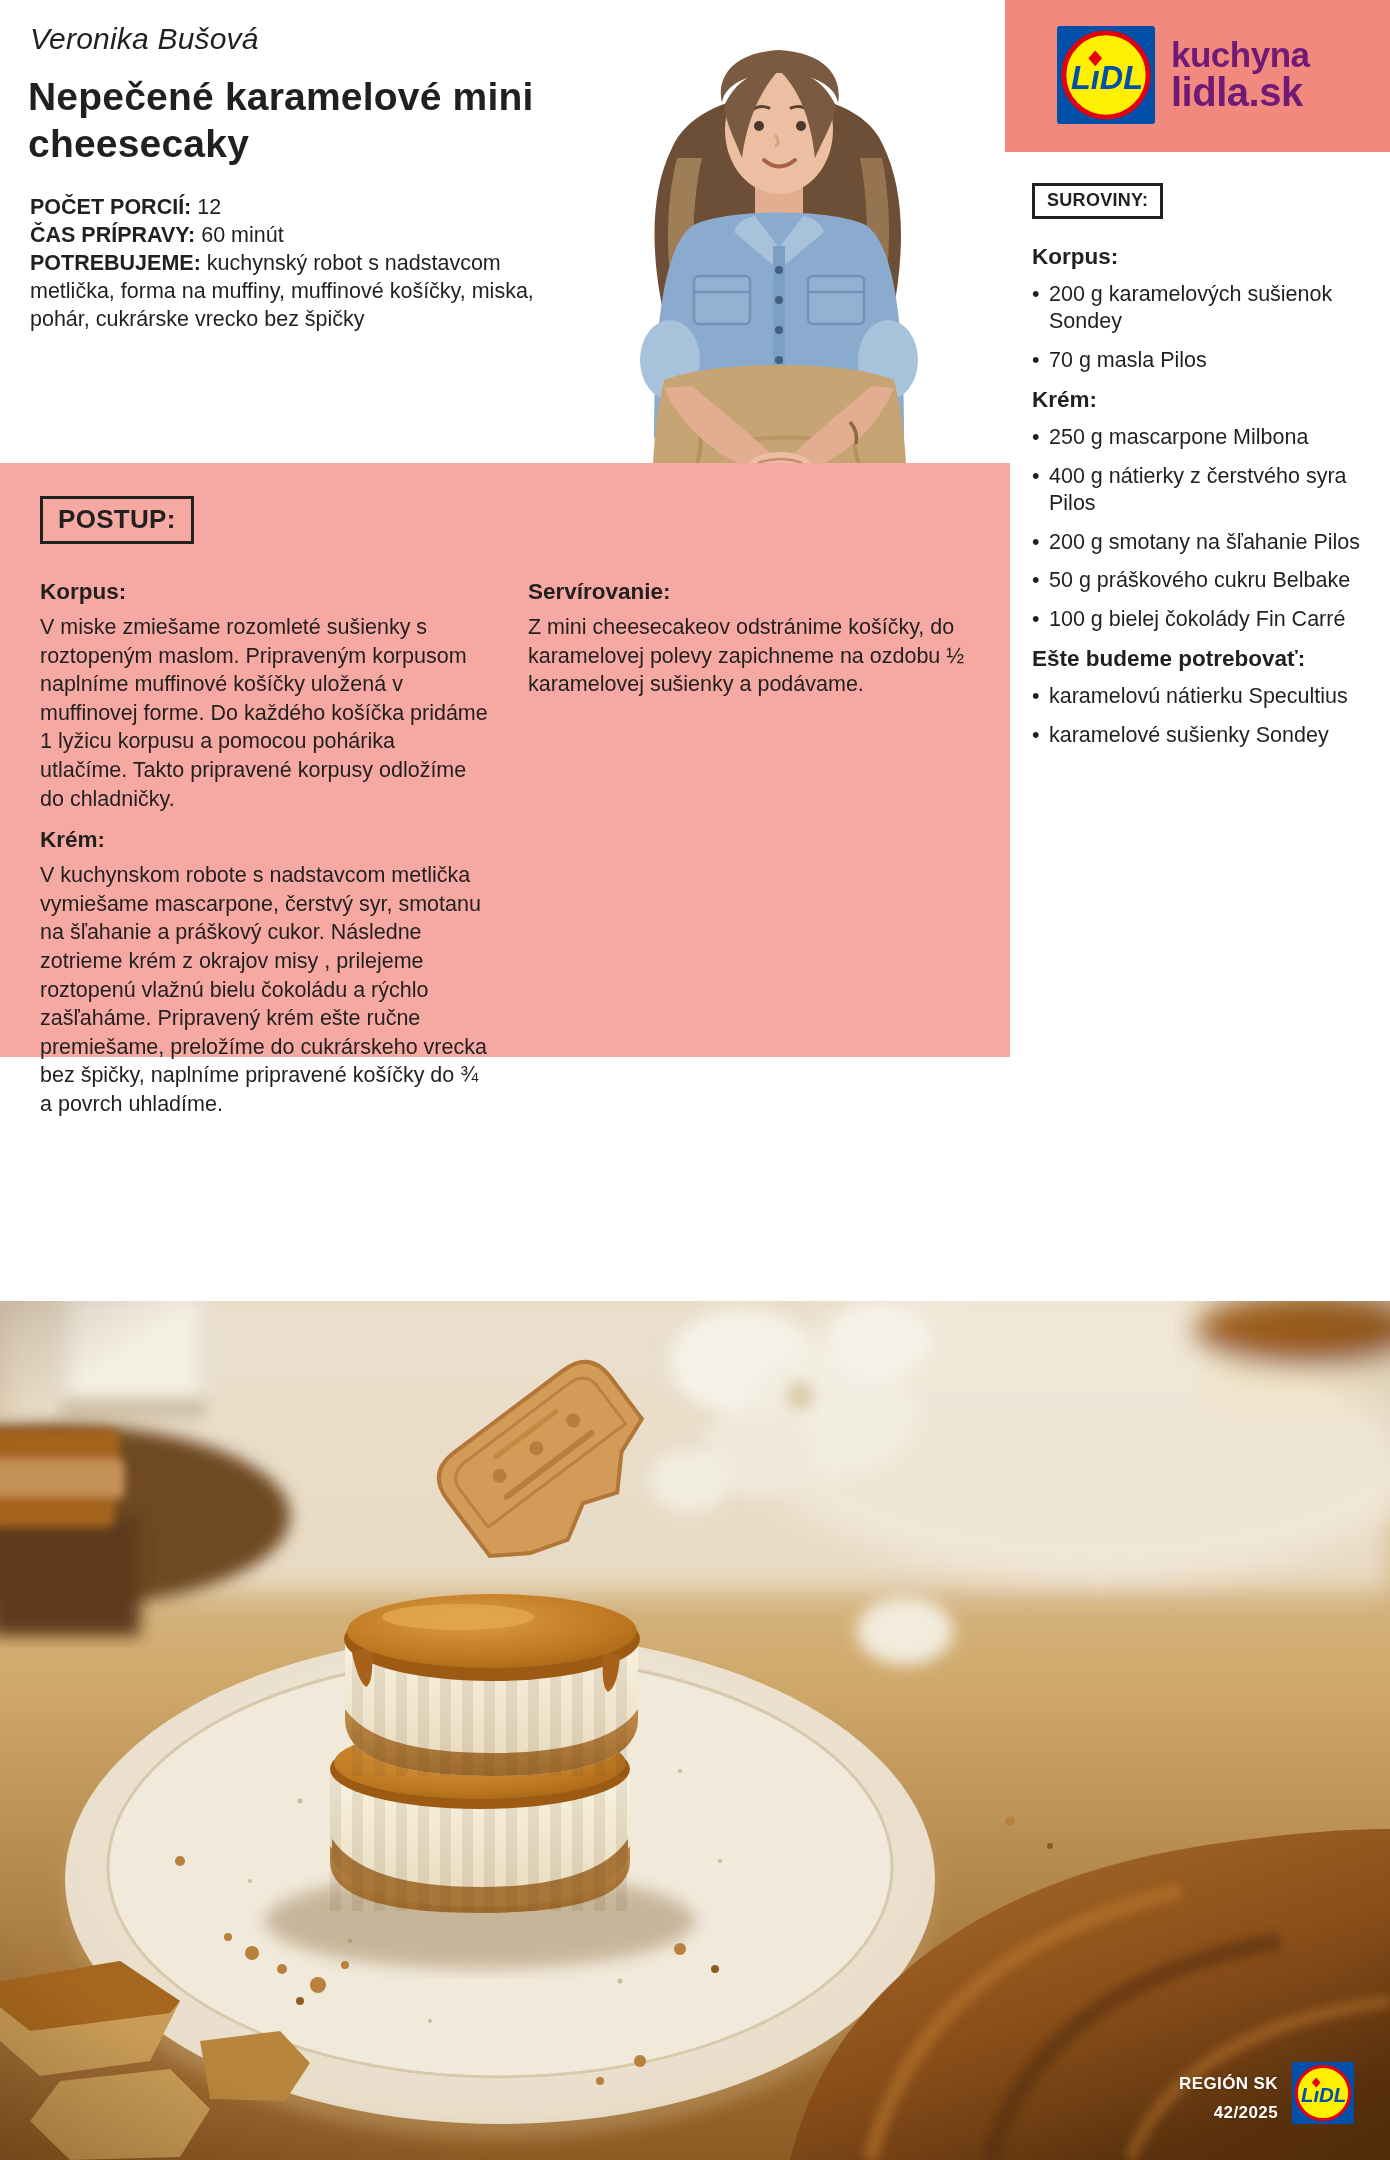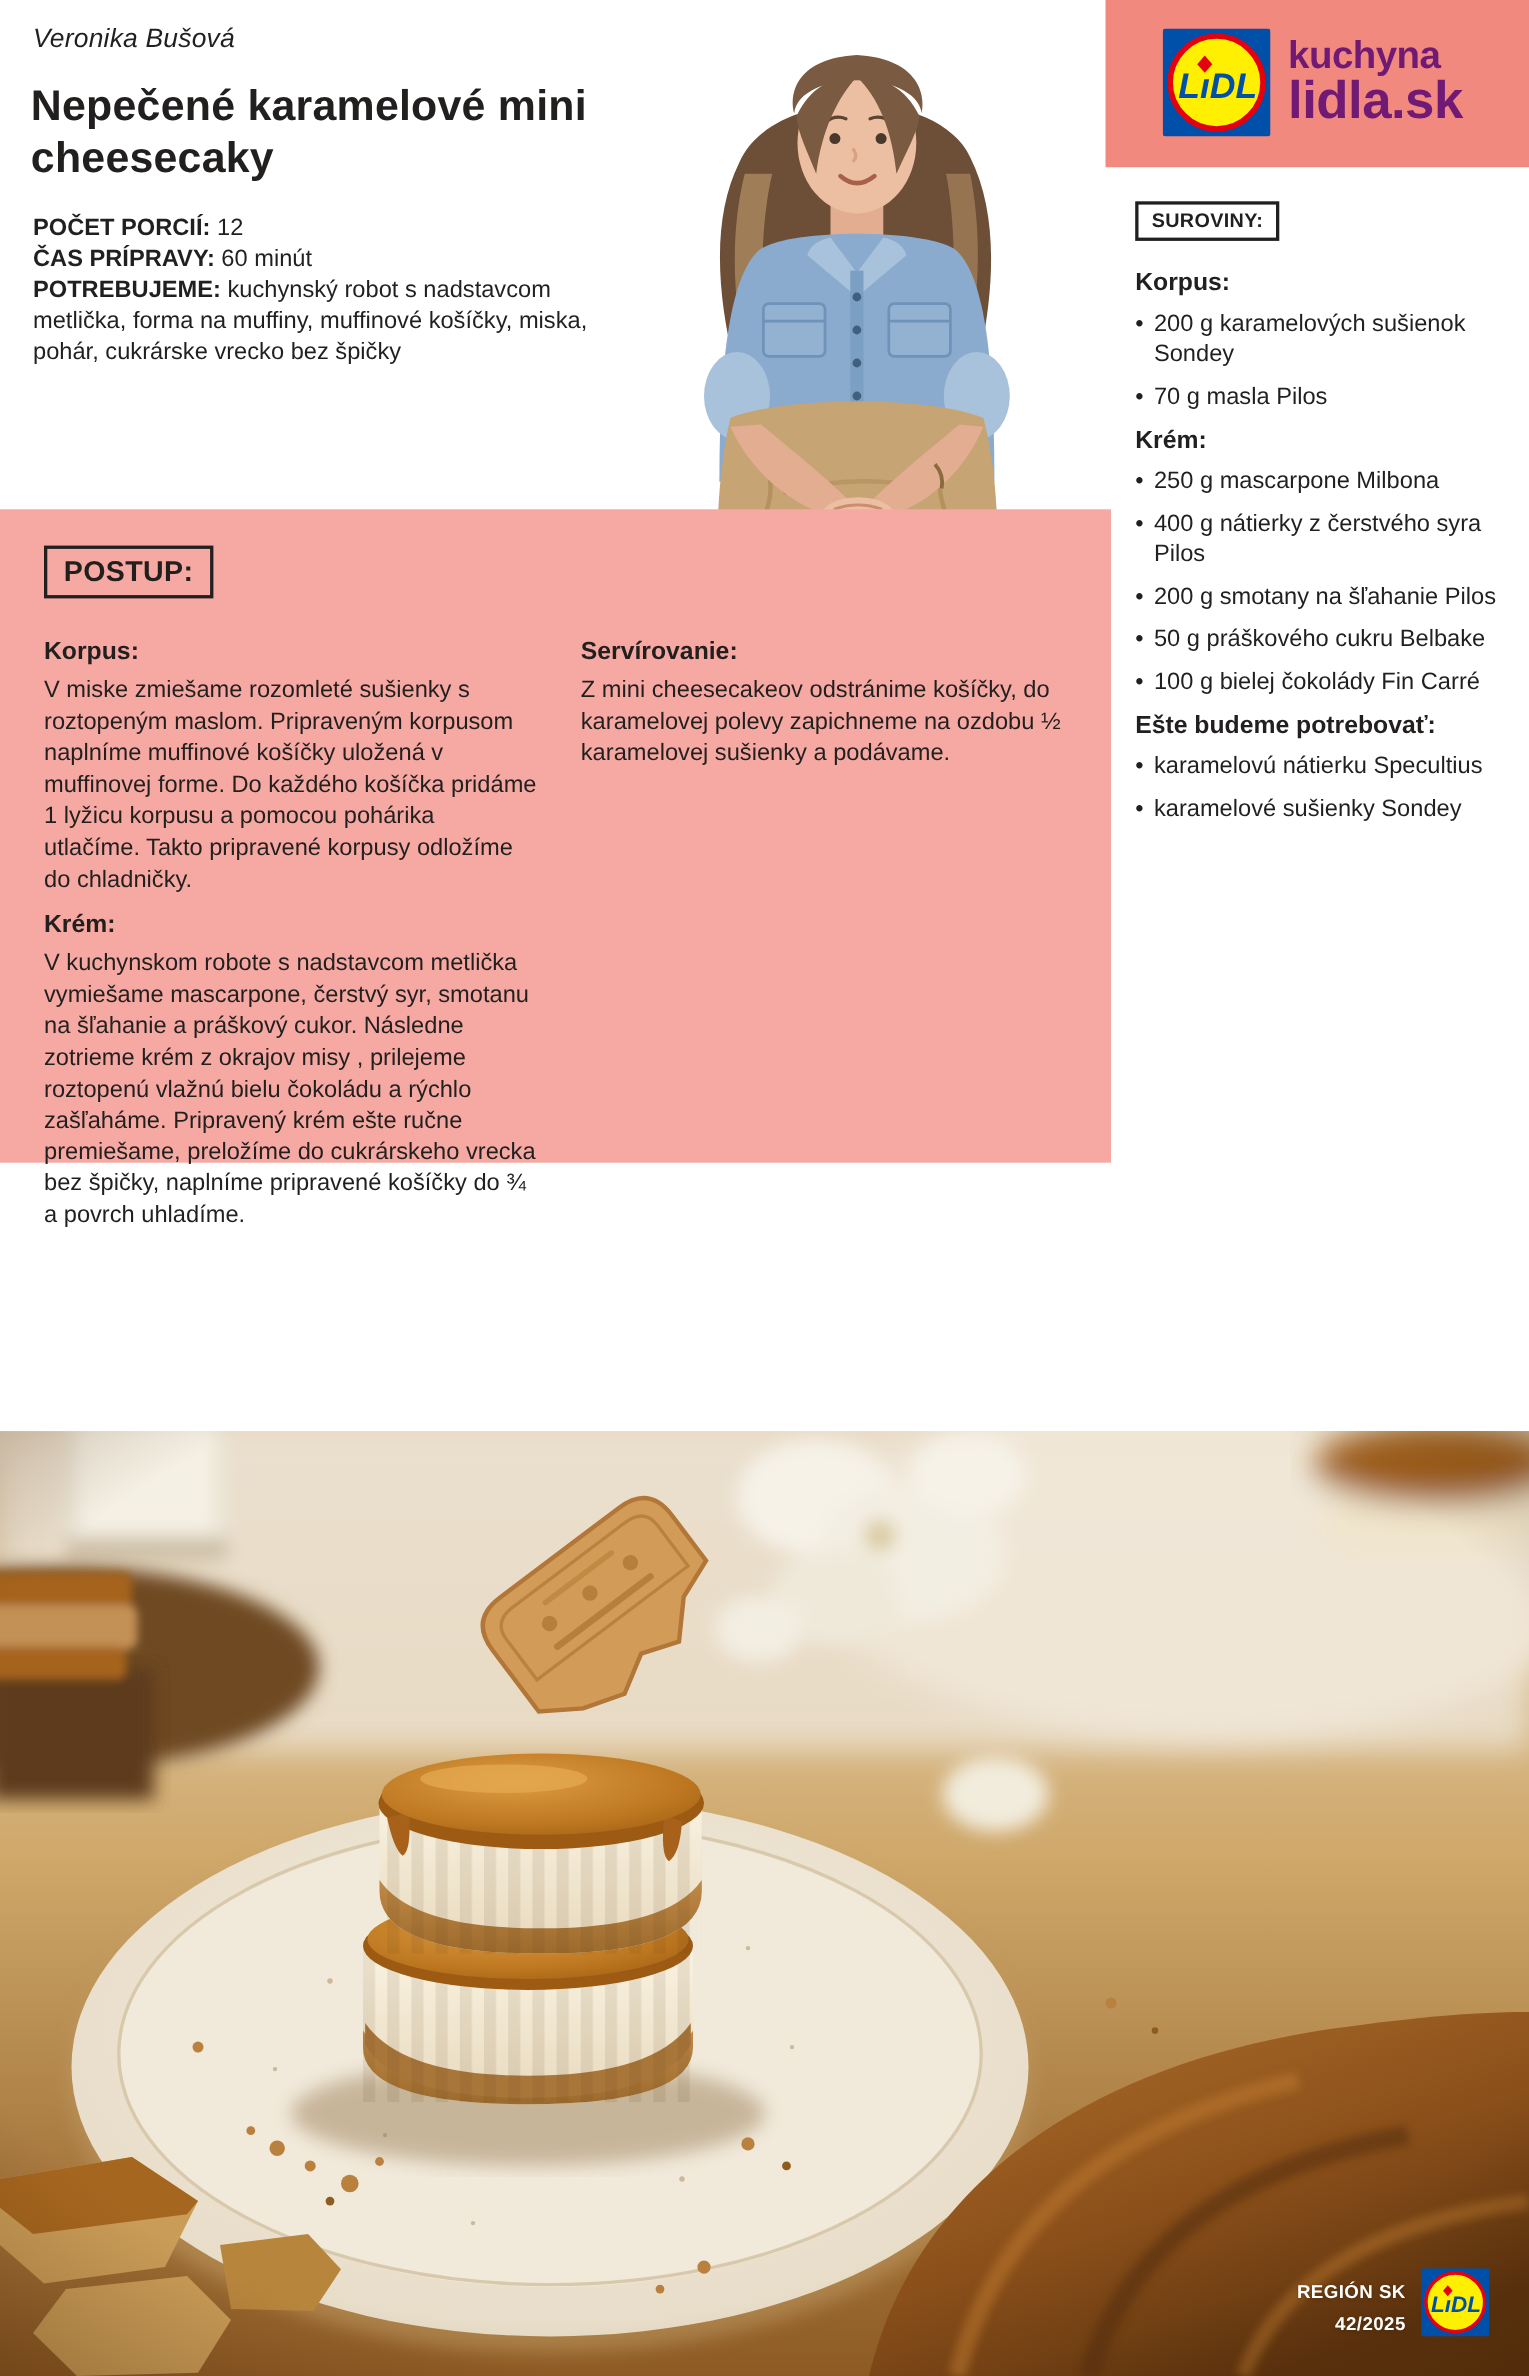--- a/index.html
+++ b/index.html
@@ -1,35 +1,35 @@
 <!DOCTYPE html>
 <html><head>
 <meta charset="utf-8">
 <style>
   html,body{margin:0;padding:0;background:#ffffff;}
   .page{
     position:relative;width:1390px;height:2160px;overflow:hidden;background:#ffffff;
     font-family:"Liberation Sans","DejaVu Sans",sans-serif;color:#221f1f;
   }
   
-  .author{position:absolute;left:30px;top:22px;font-size:24px;font-style:italic;font-weight:500;letter-spacing:.2px;}
+  .author{position:absolute;left:30px;top:22px;font-size:30px;font-style:italic;font-weight:500;letter-spacing:.2px;}
   .title{position:absolute;left:28px;top:74px;font-size:39px;font-weight:800;line-height:1.2;letter-spacing:.2px;}
   .info{position:absolute;left:30px;top:194px;width:505px;font-size:21.5px;line-height:1.3;}
   .info p{margin:0;}
   .info b{font-weight:800;}
   
   .chef{position:absolute;left:552px;top:8px;width:455px;height:492px;background:#ffffff;}
   .chef svg{display:block;width:100%;height:100%;}
   
   .brandbox{position:absolute;left:1005px;top:0;width:385px;height:152px;background:#f1897f;}
   .brand-inner{position:absolute;left:52px;top:26px;display:flex;align-items:center;gap:16px;}
   .lidl-logo{width:98px;height:98px;}
   .brand-words{line-height:1.02;color:#701a75;}
   .brand-word1{font-size:35px;font-weight:700;letter-spacing:-.5px;}
-  .brand-word2{font-size:48px;font-weight:800;letter-spacing:-.5px;}
+  .brand-word2{font-size:40px;font-weight:800;letter-spacing:-.5px;}
   
   .side-label{position:absolute;left:1032px;top:183px;border:3px solid #221f1f;background:#fff;
     padding:4px 12px 5px;font-size:18px;font-weight:800;letter-spacing:.3px;}
   .ingredients{position:absolute;left:1032px;top:243px;width:345px;font-size:21.5px;line-height:1.28;}
   .ing-heading{font-weight:800;font-size:22.5px;margin:12px 0 9px;}
   .ing-heading:first-child{margin-top:0;}
   .ing-item{position:relative;padding-left:17px;margin:0 0 11px;}
   .ing-item::before{content:"•";position:absolute;left:0;top:0;}
   
   .method{position:absolute;left:0;top:463px;width:1010px;height:594px;background:#f6a9a2;}

